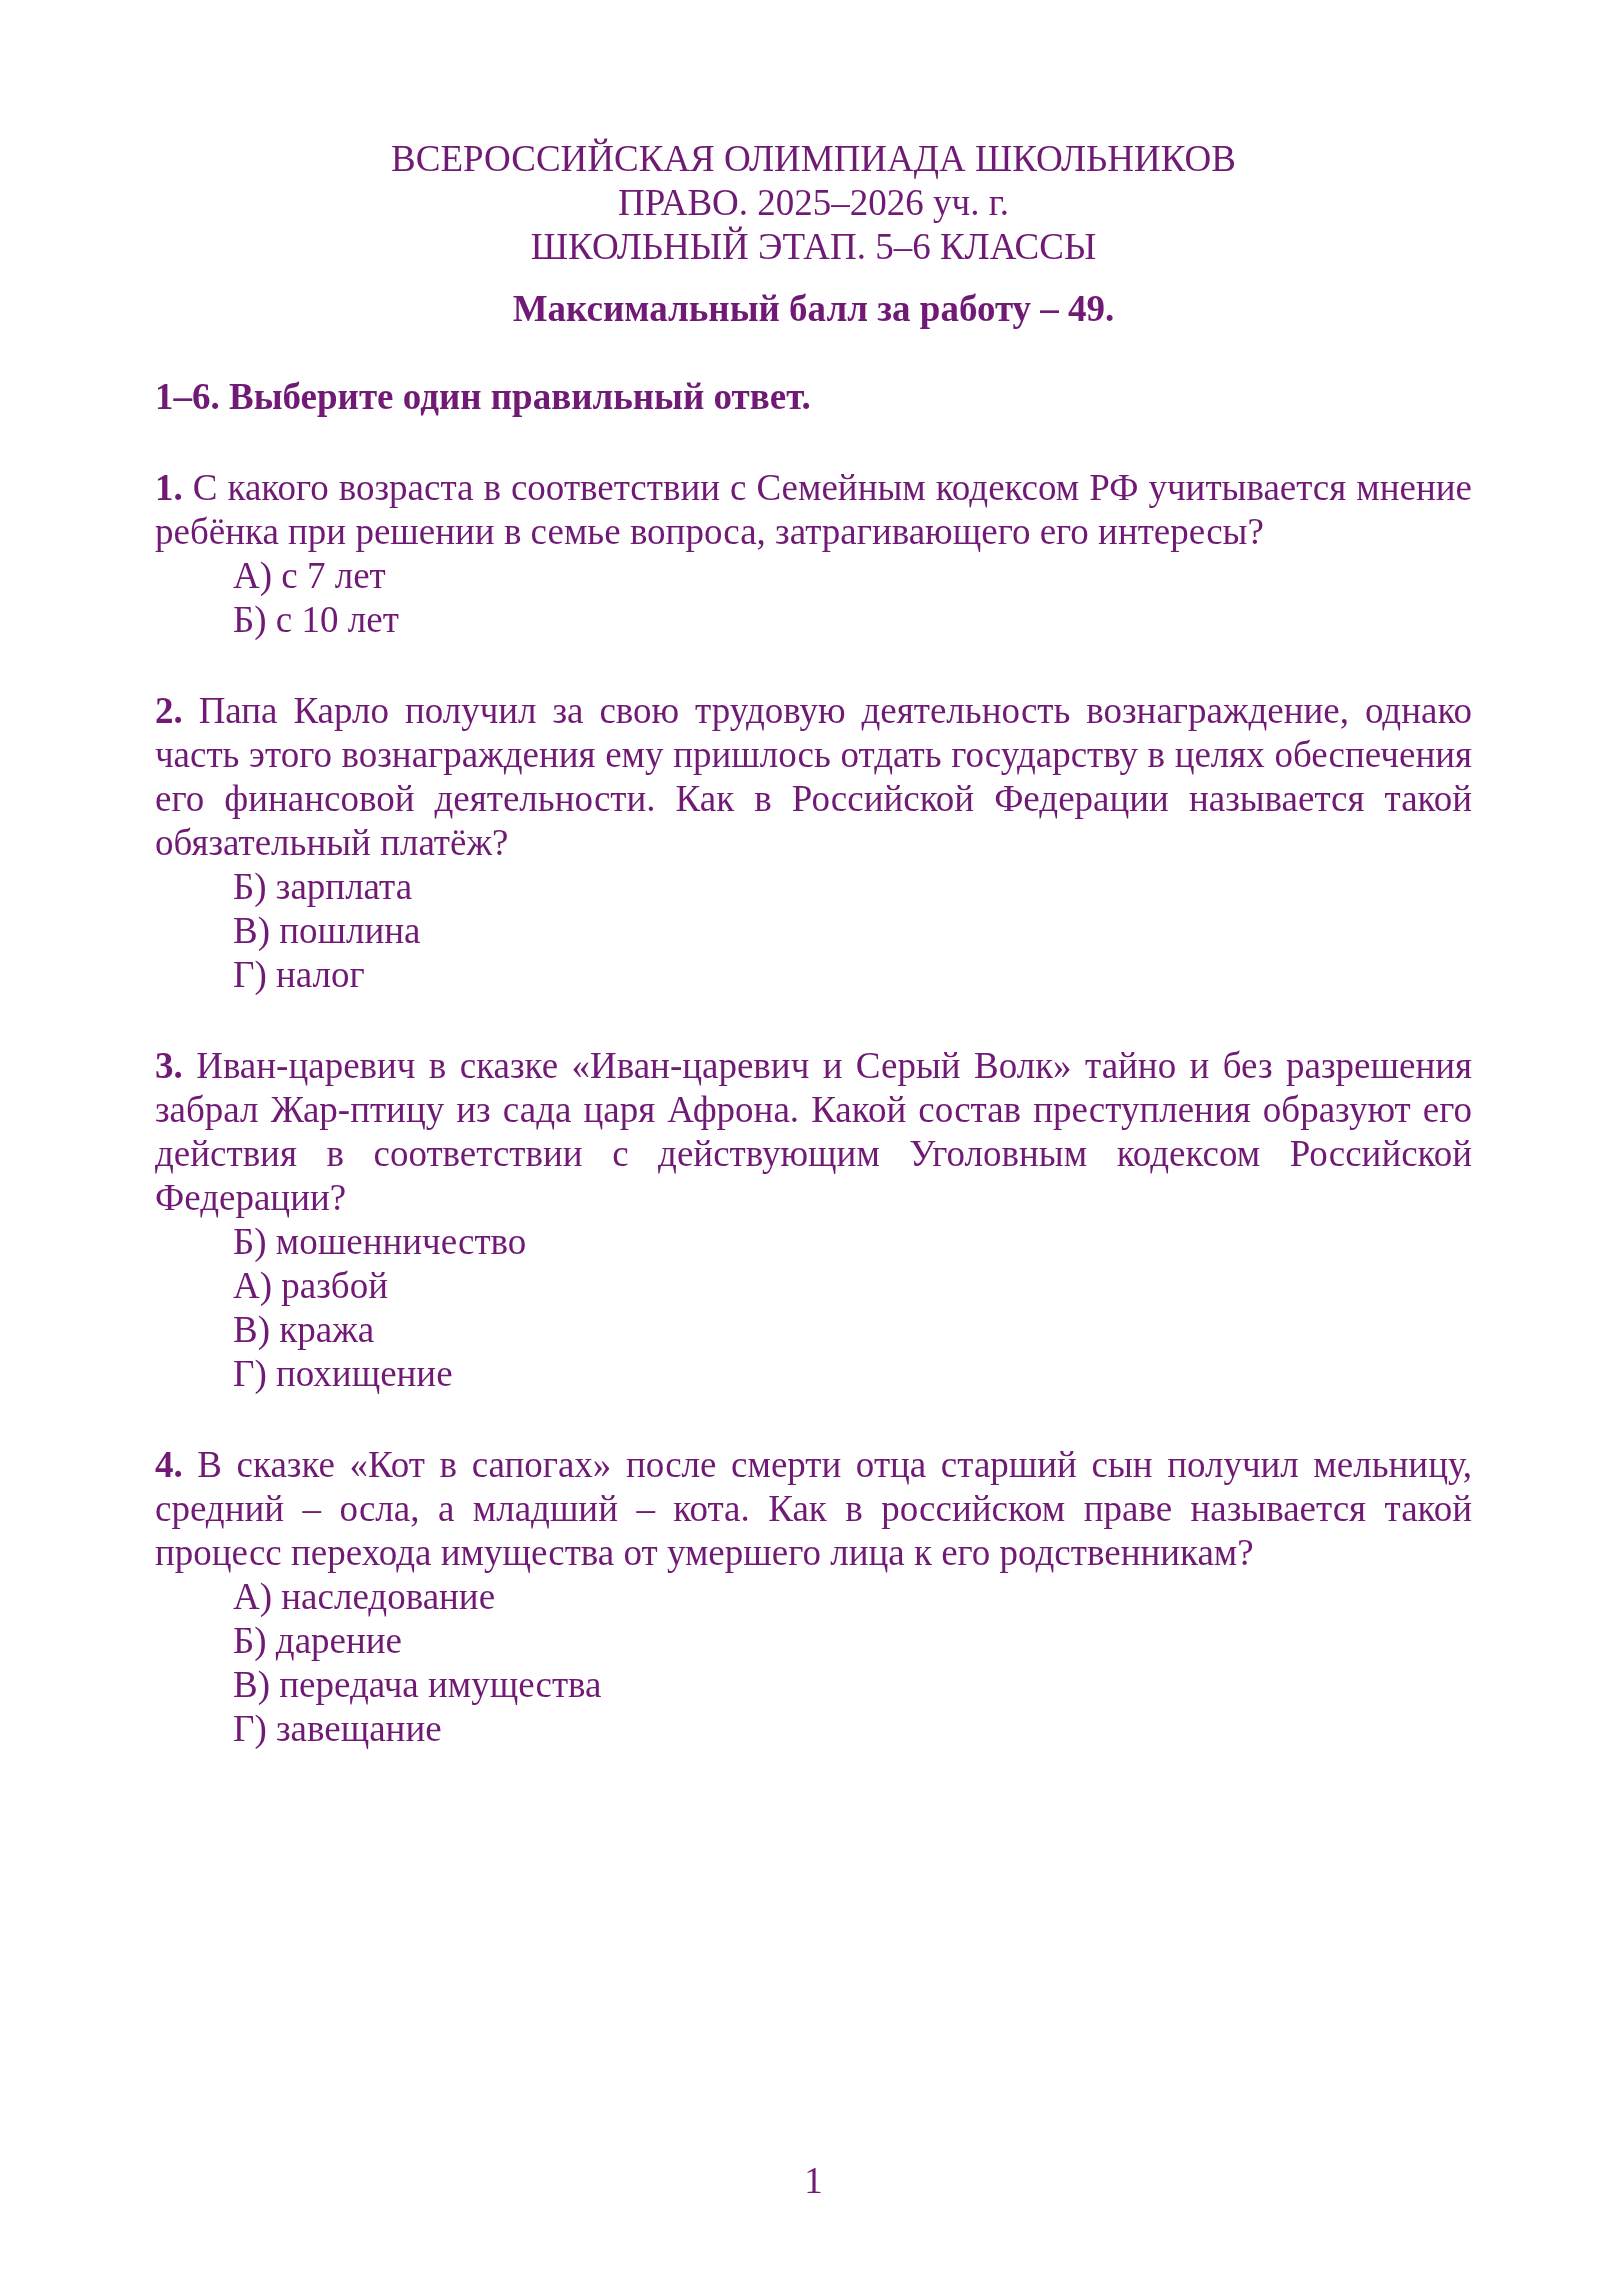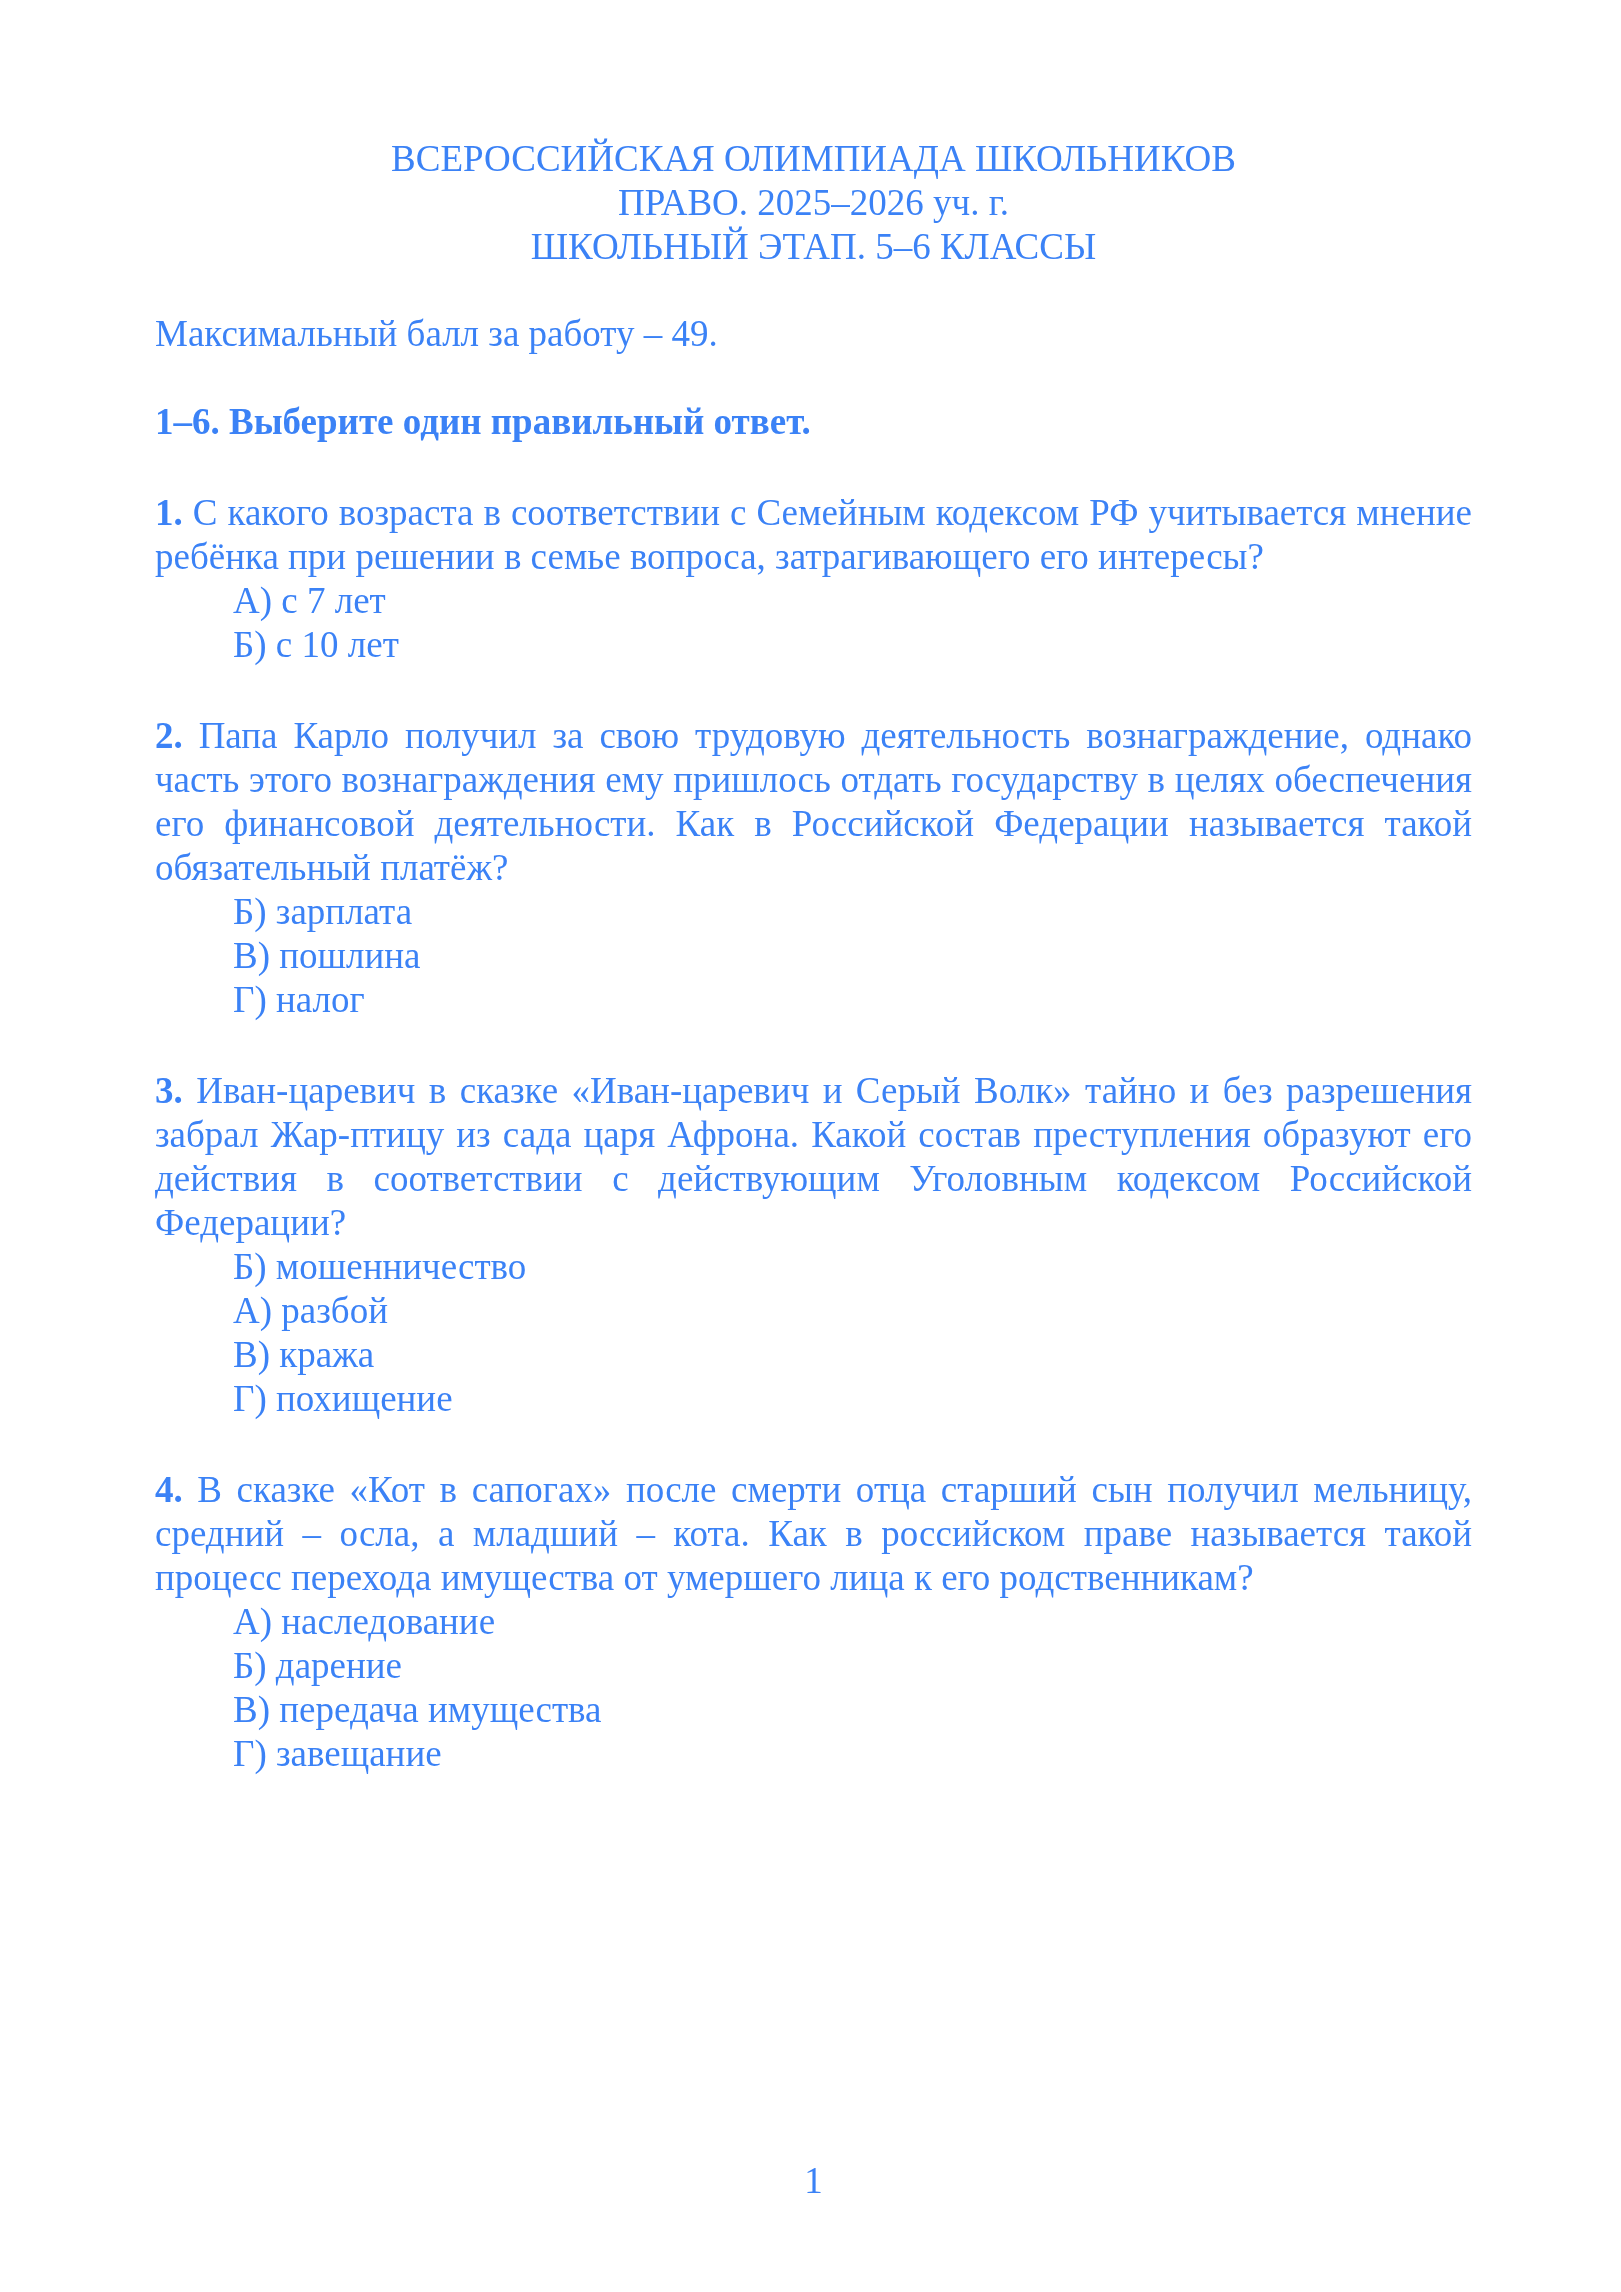--- a/index.html
+++ b/index.html
@@ -6,37 +6,37 @@
     margin: 0;
     padding: 0;
     background: #ffffff;
   }
   .page {
     position: relative;
     width: 1621px;
     height: 2293px;
     box-sizing: border-box;
     background: #ffffff;
-    color: #3b82f6;
+    color: #701a75;
     font-family: "Liberation Serif", "DejaVu Serif", serif;
     font-size: 37px;
     line-height: 44px;
     padding: 137px 149px 0 155px;
     overflow: hidden;
   }
   .title-block {
     text-align: center;
   }
   .title-line {
     white-space: nowrap;
   }
   .max-score {
-    margin: 43px 0 0 0;
-    text-align: left;
-    font-weight: normal;
+    margin: 18px 0 0 0;
+    text-align: center;
+    font-weight: bold;
   }
   .section-header {
     margin: 44px 0 0 0;
     font-weight: bold;
   }
   .question {
     margin-top: 47px;
   }
   .q-text {
     margin: 0;

